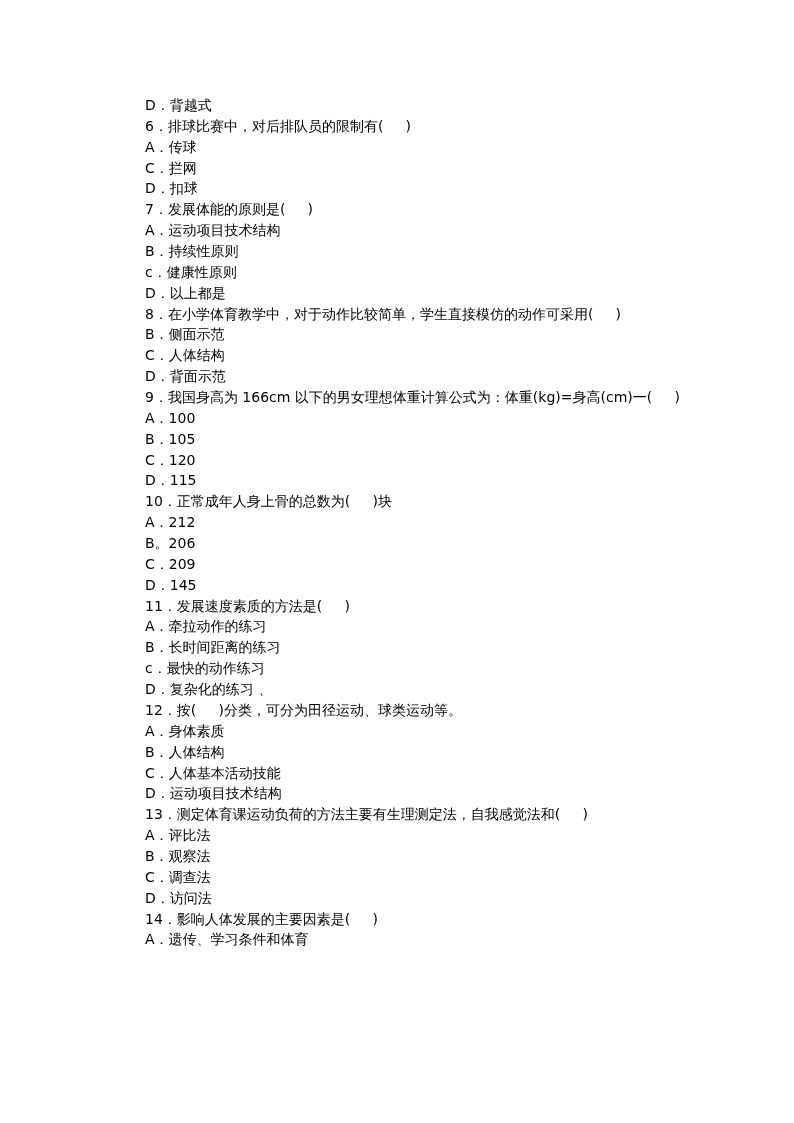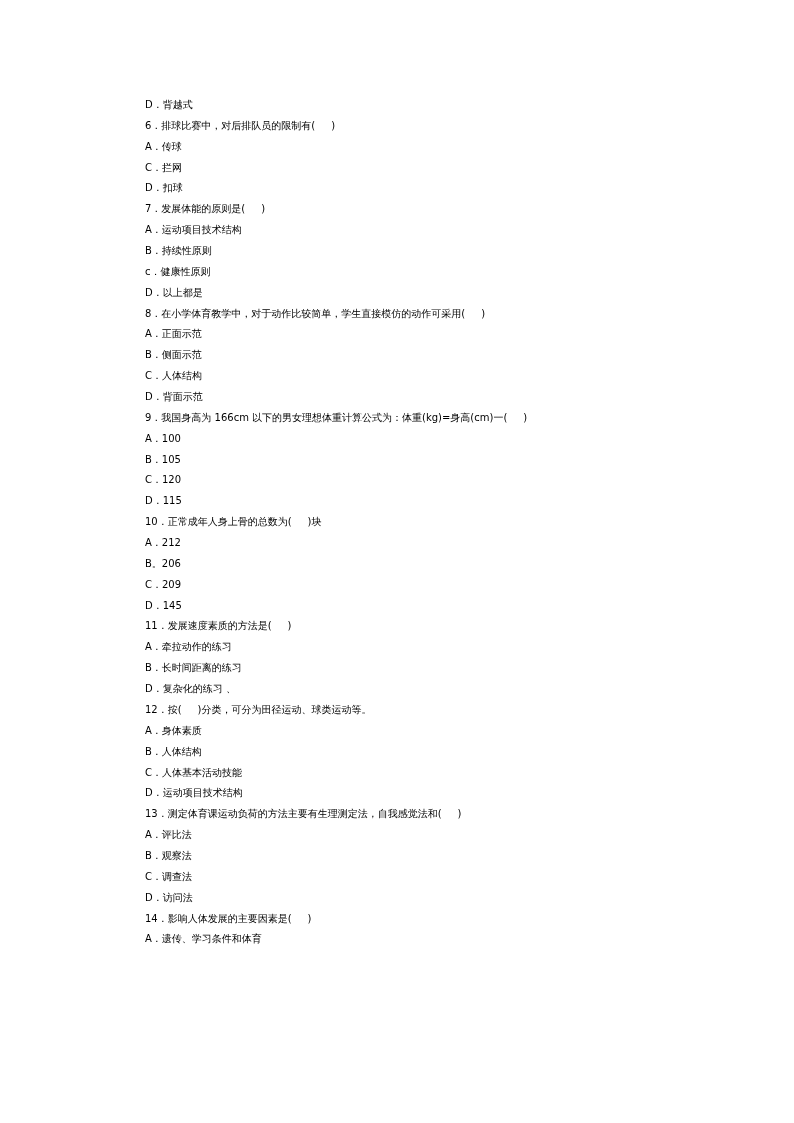--- a/index.html
+++ b/index.html
@@ -13,21 +13,21 @@
     height: 1123px;
     background: #ffffff;
     overflow: hidden;
   }
   .text-block {
     position: absolute;
     left: 145px;
     top: 95px;
     color: #000000;
     font-family: "DejaVu Sans", "Liberation Sans", sans-serif;
-    font-size: 10px;
+    font-size: 14px;
     line-height: 20.86px;
   }
   .line {
     white-space: pre;
     height: 20.86px;
   }
 </style>
 </head>
 <body>
 
@@ -41,40 +41,40 @@
     <div class="line">C．拦网</div>
     <div class="line">D．扣球</div>
 
     <div class="line">7．发展体能的原则是(     )</div>
     <div class="line">A．运动项目技术结构</div>
     <div class="line">B．持续性原则</div>
     <div class="line">c．健康性原则</div>
     <div class="line">D．以上都是</div>
 
     <div class="line">8．在小学体育教学中，对于动作比较简单，学生直接模仿的动作可采用(     )</div>
-    <div class="line">A．正面示范</div>
     <div class="line">B．侧面示范</div>
     <div class="line">C．人体结构</div>
     <div class="line">D．背面示范</div>
 
     <div class="line">9．我国身高为 166cm 以下的男女理想体重计算公式为：体重(kg)=身高(cm)一(     )</div>
     <div class="line">A．100</div>
     <div class="line">B．105</div>
     <div class="line">C．120</div>
     <div class="line">D．115</div>
 
     <div class="line">10．正常成年人身上骨的总数为(     )块</div>
     <div class="line">A．212</div>
     <div class="line">B。206</div>
     <div class="line">C．209</div>
     <div class="line">D．145</div>
 
     <div class="line">11．发展速度素质的方法是(     )</div>
     <div class="line">A．牵拉动作的练习</div>
     <div class="line">B．长时间距离的练习</div>
+    <div class="line">c．最快的动作练习</div>
     <div class="line">D．复杂化的练习 、</div>
 
     <div class="line">12．按(     )分类，可分为田径运动、球类运动等。</div>
     <div class="line">A．身体素质</div>
     <div class="line">B．人体结构</div>
     <div class="line">C．人体基本活动技能</div>
     <div class="line">D．运动项目技术结构</div>
 
     <div class="line">13．测定体育课运动负荷的方法主要有生理测定法，自我感觉法和(     )</div>
     <div class="line">A．评比法</div>

